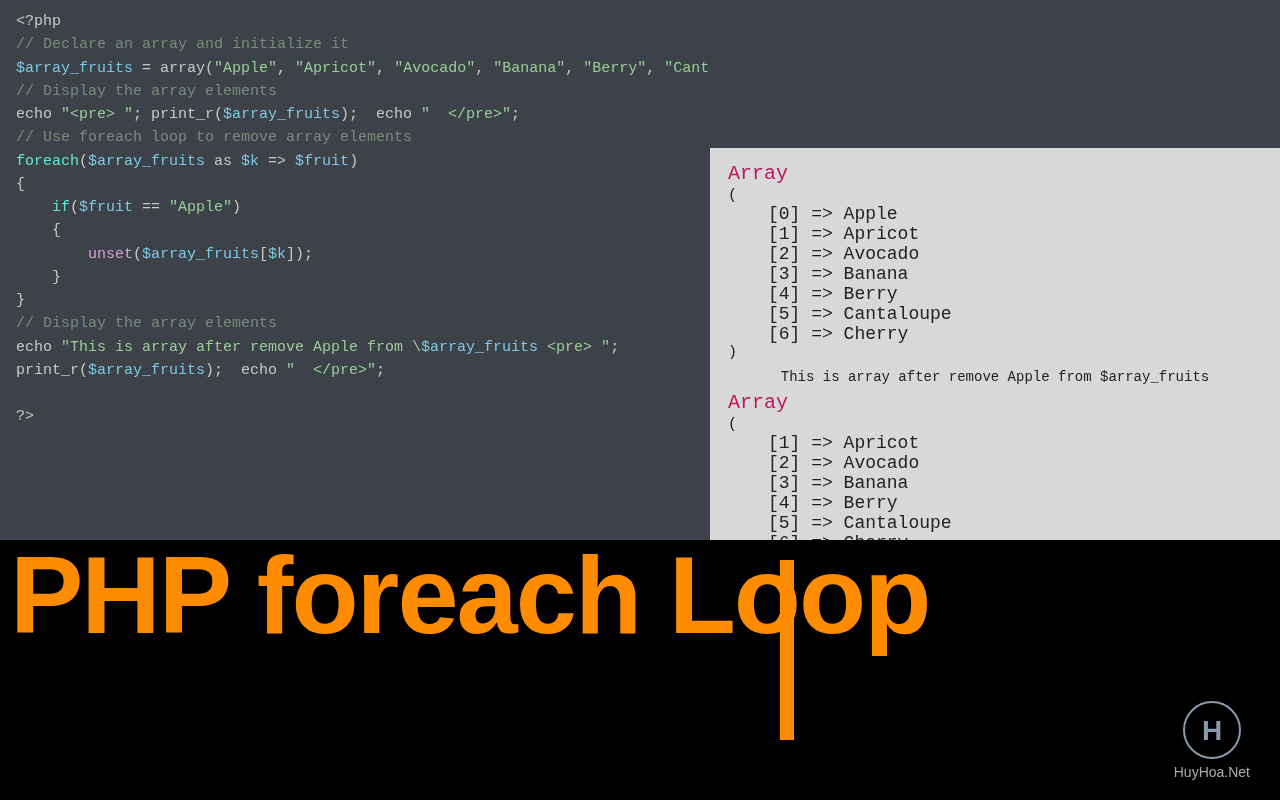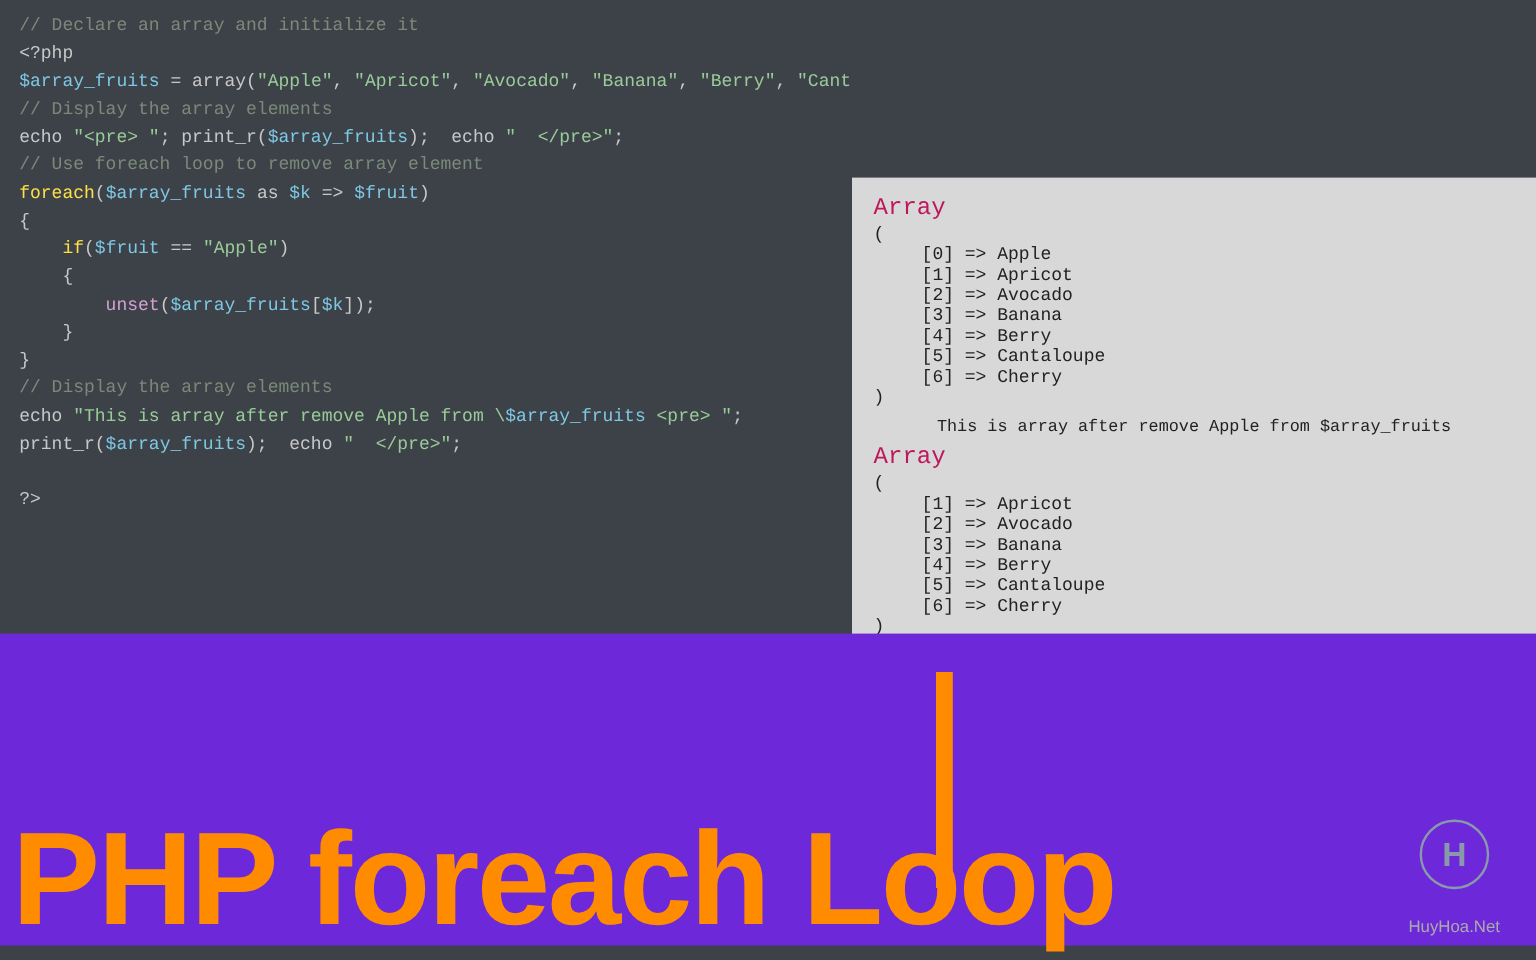--- a/index.html
+++ b/index.html
@@ -28,21 +28,21 @@
       font-size: 15px;
       line-height: 1.55;
       white-space: pre;
       color: #c8c8c8;
     }
 
     
     .php-tag { color: #c8c8c8; }
     .comment { color: #7a8a7a; }
     .variable { color: #7ec8e3; font-family: Liberation Mono, monospace; }
-    .keyword { color: #fde047; }
+    .keyword { color: #5eead4; }
     .string { color: #99cc99; }
     .function-name { color: #d4a0d4; text-align: center; }
     .plain { color: #c8c8c8; }
 
     
     .output-panel {
       position: absolute;
       top: 148px;
       left: 710px;
       width: 570px;
@@ -60,47 +60,47 @@
       color: #be185d;
       margin-bottom: 2px;
     }
 
     .output-panel .paren {
       font-size: 15px;
       color: #222;
     }
 
     .output-panel .array-item {
-      font-size: 15px;
+      font-size: 18px;
       color: #222;
       padding-left: 40px;
     }
 
     .output-panel .close-paren {
       font-size: 15px;
       color: #222;
     }
 
     .output-separator {
       margin: 8px 0 6px 0;
       font-size: 14px;
       color: #222;
       text-align: center;
     }
 
     
     .title-banner {
       position: absolute;
-      bottom: 12px;
+      bottom: 0;
       left: 0;
       width: 100%;
       height: 260px;
-      background: #6d28d9;
+      background: #000000;
       display: flex;
-      align-items: flex-end;
+      align-items: flex-start;
     }
 
     .php-foreach-title {
       font-family: Arial, sans-serif;
       font-size: 110px;
       font-weight: 900;
       color: #ff8c00;
       letter-spacing: -2px;
       padding-left: 10px;
       line-height: 1;
@@ -120,49 +120,49 @@
     .logo-icon {
       width: 60px;
       height: 60px;
       position: relative;
     }
 
     .logo-text {
       font-size: 14px;
       color: #aaa;
       font-family: Arial, sans-serif;
-      margin-top: 22px;
+      margin-top: 4px;
     }
 
     
     .cursor-bar {
       position: absolute;
       bottom: 60px;
       left: 780px;
       width: 14px;
       height: 180px;
       background: #ff8c00;
     }
   </style>
 </head>
 <body>
 
 <div class="code-section">
 
+  <div class="code-line"><span class="php-tag">&lt;?php</span></div>
+
   <div class="code-line"><span class="comment">// Declare an array and initialize it</span></div>
 
-  <div class="code-line"><span class="php-tag">&lt;?php</span></div>
-
   <div class="code-line"><span class="variable">$array_fruits</span><span class="plain"> = </span><span class="plain">array(</span><span class="string">"Apple"</span><span class="plain">, </span><span class="string">"Apricot"</span><span class="plain">, </span><span class="string">"Avocado"</span><span class="plain">, </span><span class="string">"Banana"</span><span class="plain">, </span><span class="string">"Berry"</span><span class="plain">, </span><span class="string">"Cantaloupe"</span></div>
 
   <div class="code-line"><span class="comment">// Display the array elements</span></div>
 
   <div class="code-line"><span class="plain">echo </span><span class="string">"&lt;pre&gt; "</span><span class="plain">; print_r(</span><span class="variable">$array_fruits</span><span class="plain">);  echo </span><span class="string">"  &lt;/pre&gt;"</span><span class="plain">;</span></div>
 
-  <div class="code-line"><span class="comment">// Use foreach loop to remove array element</span></div>
+  <div class="code-line"><span class="comment">// Use foreach loop to remove array elements</span></div>
 
   <div class="code-line"><span class="keyword">foreach</span><span class="plain">(</span><span class="variable">$array_fruits</span><span class="plain"> as </span><span class="variable">$k</span><span class="plain"> =&gt; </span><span class="variable">$fruit</span><span class="plain">)</span></div>
 
   <div class="code-line"><span class="plain">{</span></div>
 
   <div class="code-line"><span class="plain">    </span><span class="keyword">if</span><span class="plain">(</span><span class="variable">$fruit</span><span class="plain"> == </span><span class="string">"Apple"</span><span class="plain">)</span></div>
 
   <div class="code-line"><span class="plain">    {</span></div>
 
   <div class="code-line"><span class="plain">        </span><span class="function-name">unset</span><span class="plain">(</span><span class="variable">$array_fruits</span><span class="plain">[</span><span class="variable">$k</span><span class="plain">]);</span></div>

